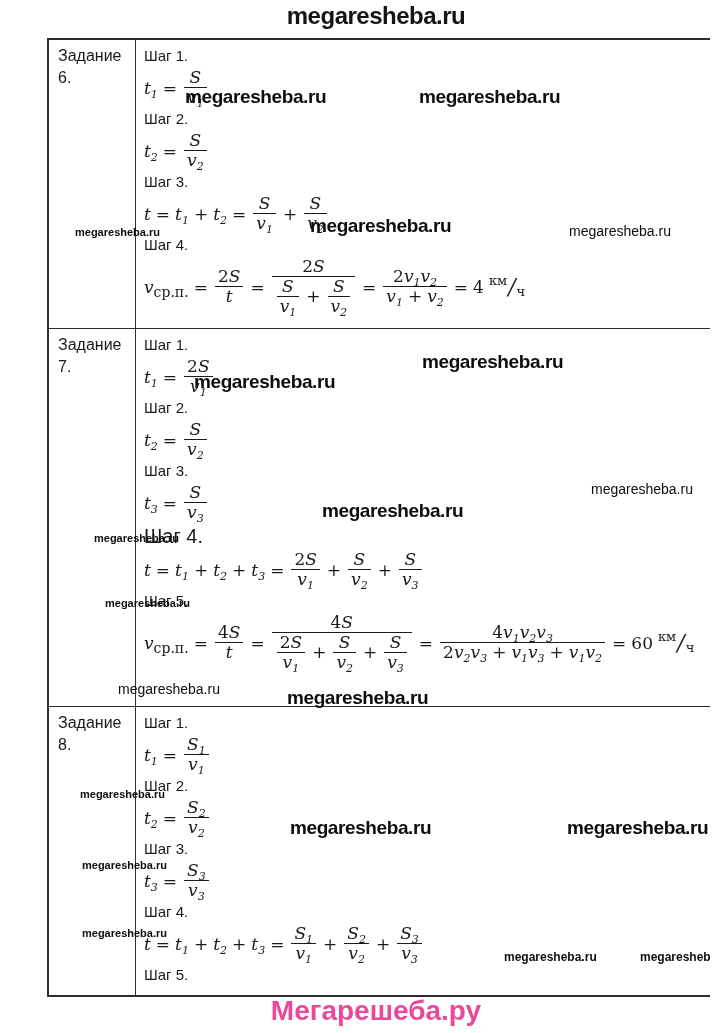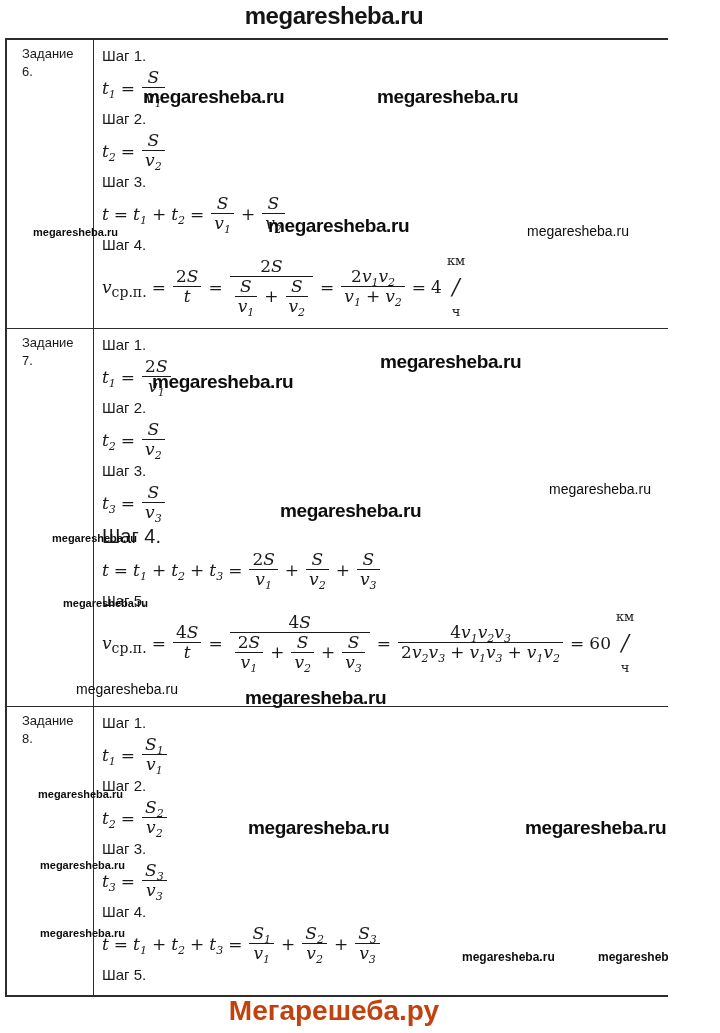--- a/index.html
+++ b/index.html
@@ -1,43 +1,43 @@
 <!DOCTYPE html>
 <html><head>
 <meta charset="utf-8">
 <style>
   html,body{margin:0;padding:0;background:#ffffff;}
-  .page{position:relative;width:668px;height:1033px;background:#fff;color:#1a1a1a;overflow:hidden;}
+  .page{position:relative;width:668px;height:1033px;background:#fff;color:#1a1a1a;overflow:hidden;margin-left:42px;}
   .title{position:absolute;top:2px;left:0;width:100%;text-align:center;
          font-family:"Liberation Sans",sans-serif;font-weight:bold;font-size:24px;
          letter-spacing:-0.5px;color:#151515;}
   .footer{position:absolute;top:995px;left:0;width:100%;text-align:center;
-         font-family:"Liberation Sans",sans-serif;font-weight:bold;font-size:28px;color:#c2410c;}
+         font-family:"Liberation Sans",sans-serif;font-weight:bold;font-size:28px;color:#ec4899;}
   .doc-table{position:absolute;left:5px;top:38px;width:710px;box-sizing:border-box;
          border:2px solid #2d2d2d;background:#fff;}
   .row{display:flex;border-bottom:1.5px solid #2d2d2d;box-sizing:border-box;}
   .row:last-child{border-bottom:none;}
   .row:nth-child(1){min-height:289px;}
   .row:nth-child(2){min-height:378px;}
   .row:nth-child(3){min-height:288px;}
   .cell-left{flex:0 0 87px;width:87px;box-sizing:border-box;border-right:1.5px solid #2d2d2d;
-         padding:5px 3px 0 15px;font-family:"Liberation Sans",sans-serif;font-size:13px;line-height:1.4;}
+         padding:5px 3px 0 9px;font-family:"Liberation Sans",sans-serif;font-size:16px;line-height:1.4;}
   .cell-right{flex:1;box-sizing:border-box;padding:4px 6px 0 8px;}
   .step-label{font-family:"Liberation Sans",sans-serif;font-size:15px;line-height:20px;margin:2px 0;}
   .step-label.lg{font-size:20px;line-height:24px;}
   .formula{display:flex;align-items:center;flex-wrap:nowrap;margin:2px 0;
          font-family:"DejaVu Serif",serif;font-style:italic;font-size:17px;color:#1a1a1a;}
   .frac{display:inline-flex;flex-direction:column;margin:0 2px;}
   .fnum,.fden{display:flex;align-items:center;justify-content:center;padding:0 3px;line-height:19px;}
   .fnum{border-bottom:1.6px solid #1a1a1a;}
   .mop{font-style:normal;margin:0 5px;}
   .mnum{font-style:normal;}
   sub.msub{font-size:11px;line-height:0;}
   sub.msub.up{font-style:normal;font-size:14px;}
-  .unit{font-style:normal;display:inline-flex;align-items:center;margin-left:5px;font-family:"DejaVu Serif",serif;flex-direction:column;}
+  .unit{font-style:normal;display:inline-flex;align-items:center;margin-left:5px;font-family:"DejaVu Serif",serif;}
   .usup{font-size:13px;transform:translateY(-6px);}
   .uslash{font-size:22px;font-style:italic;margin:0 1px;}
   .usub{font-size:13px;transform:translateY(5px);}
   .wm{position:absolute;white-space:nowrap;pointer-events:none;color:#0d0d0d;
          font-family:"Liberation Sans",sans-serif;font-weight:bold;}
   .wm.lg{font-size:19px;letter-spacing:-0.4px;}
   .wm.sm{font-size:11px;}
   .wm.sm2{font-size:12px;}
   .wm.rg{font-size:14px;font-weight:normal;}
 </style>

